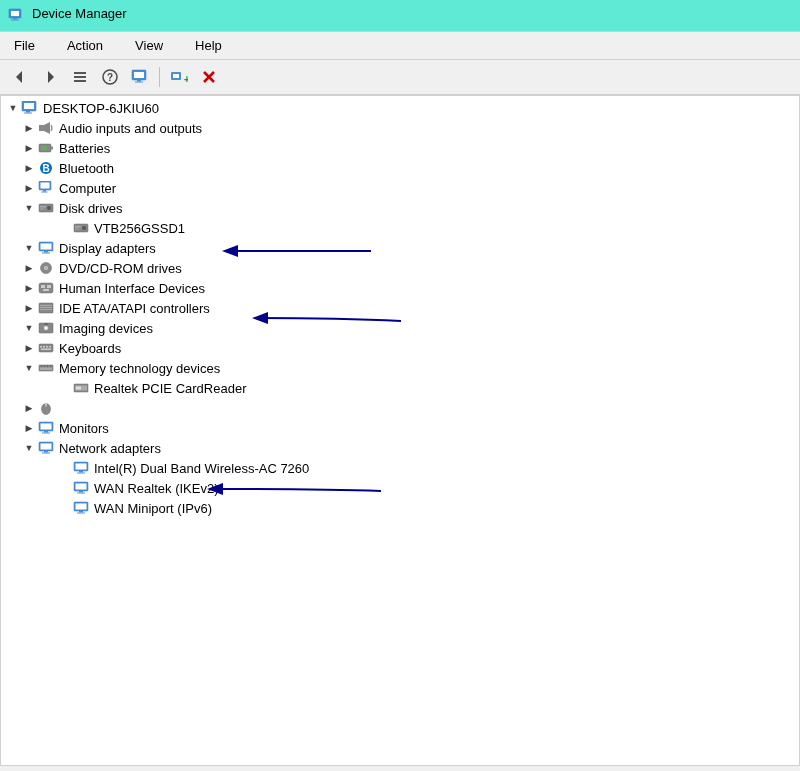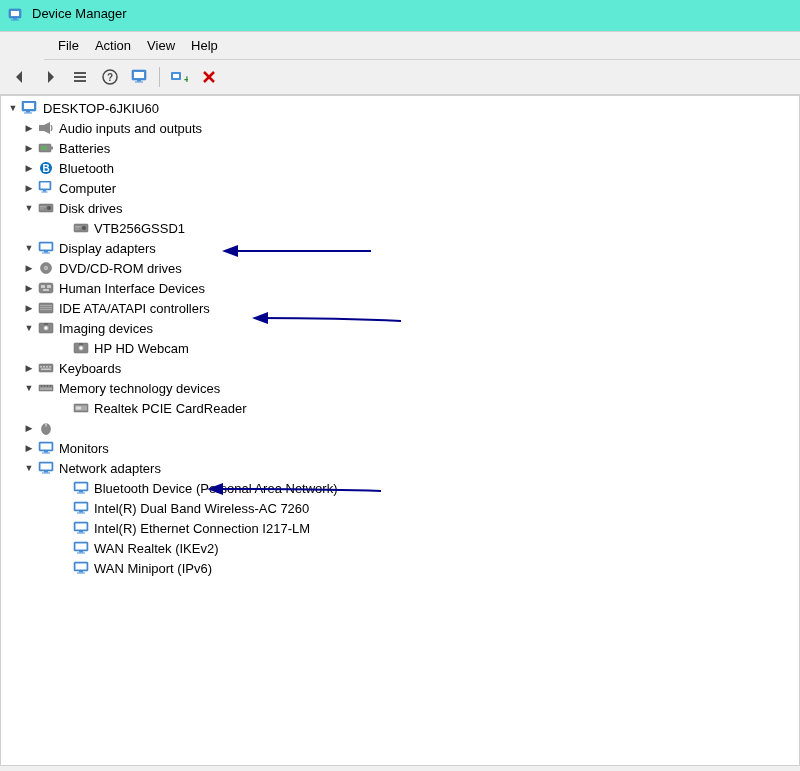--- a/index.html
+++ b/index.html
@@ -19,23 +19,22 @@
       border-bottom: 1px solid #d0d0d0;
     }
     .title-bar-text {
       font-size: 13px;
       color: #000;
     }
     .menu-bar {
       background: #f0f0f0;
       padding: 3px 8px;
       display: flex;
-      gap: 4px;
+      gap: 20px;
       border-bottom: 1px solid #d0d0d0;
-      margin-left: 44px;
     }
     .menu-item {
       padding: 3px 6px;
       cursor: pointer;
       color: #000;
     }
     .toolbar {
       background: #f0f0f0;
       padding: 4px 6px;
       display: flex;
@@ -338,32 +337,20 @@
         <svg width="16" height="14" viewBox="0 0 16 14">
           <rect x="1" y="2" width="14" height="10" rx="1" fill="#888" stroke="#666" stroke-width="0.5"></rect>
           <circle cx="8" cy="7" r="3" fill="#bbb" stroke="#666" stroke-width="0.5"></circle>
           <circle cx="8" cy="7" r="1.5" fill="#fff"></circle>
           <rect x="6" y="2" width="4" height="2" rx="0.5" fill="#666"></rect>
         </svg>
       </span>
       <span class="item-label">Imaging devices</span>
     </div>
 
-    <div class="tree-item indent-2">
-      <span class="expand-icon" style="visibility:hidden;">▶</span>
-      <span class="item-icon">
-        <svg width="16" height="14" viewBox="0 0 16 14">
-          <rect x="1" y="2" width="14" height="10" rx="1" fill="#888" stroke="#666" stroke-width="0.5"></rect>
-          <circle cx="8" cy="7" r="3" fill="#bbb" stroke="#666" stroke-width="0.5"></circle>
-          <circle cx="8" cy="7" r="1.5" fill="#fff"></circle>
-          <rect x="6" y="2" width="4" height="2" rx="0.5" fill="#666"></rect>
-        </svg>
-      </span>
-      <span class="item-label">HP HD Webcam</span>
-    </div>
 
     <div class="tree-item indent-1">
       <span class="expand-icon">▶</span>
       <span class="item-icon">
         <svg width="16" height="14" viewBox="0 0 16 14">
           <rect x="1" y="3" width="14" height="8" rx="1" fill="#888" stroke="#666" stroke-width="0.5"></rect>
           <rect x="2" y="5" width="2" height="1.5" rx="0.2" fill="#ccc"></rect>
           <rect x="5" y="5" width="2" height="1.5" rx="0.2" fill="#ccc"></rect>
           <rect x="8" y="5" width="2" height="1.5" rx="0.2" fill="#ccc"></rect>
           <rect x="11" y="5" width="2" height="1.5" rx="0.2" fill="#ccc"></rect>
@@ -430,58 +417,34 @@
         <svg width="16" height="14" viewBox="0 0 16 14">
           <rect x="1" y="1" width="14" height="9" rx="1" fill="#4a90d9" stroke="#2a70b9" stroke-width="0.5"></rect>
           <rect x="2.5" y="2.5" width="11" height="6" fill="#fff"></rect>
           <rect x="6" y="10" width="4" height="1.5" fill="#4a90d9"></rect>
           <rect x="4" y="11.5" width="8" height="1" fill="#4a90d9"></rect>
         </svg>
       </span>
       <span class="item-label">Network adapters</span>
     </div>
 
+
     <div class="tree-item indent-2">
       <span class="expand-icon" style="visibility:hidden;">▶</span>
       <span class="item-icon">
         <svg width="16" height="14" viewBox="0 0 16 14">
           <rect x="1" y="1" width="14" height="9" rx="1" fill="#4a90d9" stroke="#2a70b9" stroke-width="0.5"></rect>
           <rect x="2.5" y="2.5" width="11" height="6" fill="#fff"></rect>
           <rect x="6" y="10" width="4" height="1.5" fill="#4a90d9"></rect>
           <rect x="4" y="11.5" width="8" height="1" fill="#4a90d9"></rect>
         </svg>
       </span>
-      <span class="item-label">Bluetooth Device (Personal Area Network)</span>
-    </div>
-
-    <div class="tree-item indent-2">
-      <span class="expand-icon" style="visibility:hidden;">▶</span>
-      <span class="item-icon">
-        <svg width="16" height="14" viewBox="0 0 16 14">
-          <rect x="1" y="1" width="14" height="9" rx="1" fill="#4a90d9" stroke="#2a70b9" stroke-width="0.5"></rect>
-          <rect x="2.5" y="2.5" width="11" height="6" fill="#fff"></rect>
-          <rect x="6" y="10" width="4" height="1.5" fill="#4a90d9"></rect>
-          <rect x="4" y="11.5" width="8" height="1" fill="#4a90d9"></rect>
-        </svg>
-      </span>
       <span class="item-label">Intel(R) Dual Band Wireless-AC 7260</span>
     </div>
 
-    <div class="tree-item indent-2">
-      <span class="expand-icon" style="visibility:hidden;">▶</span>
-      <span class="item-icon">
-        <svg width="16" height="14" viewBox="0 0 16 14">
-          <rect x="1" y="1" width="14" height="9" rx="1" fill="#4a90d9" stroke="#2a70b9" stroke-width="0.5"></rect>
-          <rect x="2.5" y="2.5" width="11" height="6" fill="#fff"></rect>
-          <rect x="6" y="10" width="4" height="1.5" fill="#4a90d9"></rect>
-          <rect x="4" y="11.5" width="8" height="1" fill="#4a90d9"></rect>
-        </svg>
-      </span>
-      <span class="item-label">Intel(R) Ethernet Connection I217-LM</span>
-    </div>
 
     <div class="tree-item indent-2">
       <span class="expand-icon" style="visibility:hidden;">▶</span>
       <span class="item-icon">
         <svg width="16" height="14" viewBox="0 0 16 14">
           <rect x="1" y="1" width="14" height="9" rx="1" fill="#4a90d9" stroke="#2a70b9" stroke-width="0.5"></rect>
           <rect x="2.5" y="2.5" width="11" height="6" fill="#fff"></rect>
           <rect x="6" y="10" width="4" height="1.5" fill="#4a90d9"></rect>
           <rect x="4" y="11.5" width="8" height="1" fill="#4a90d9"></rect>
         </svg>

